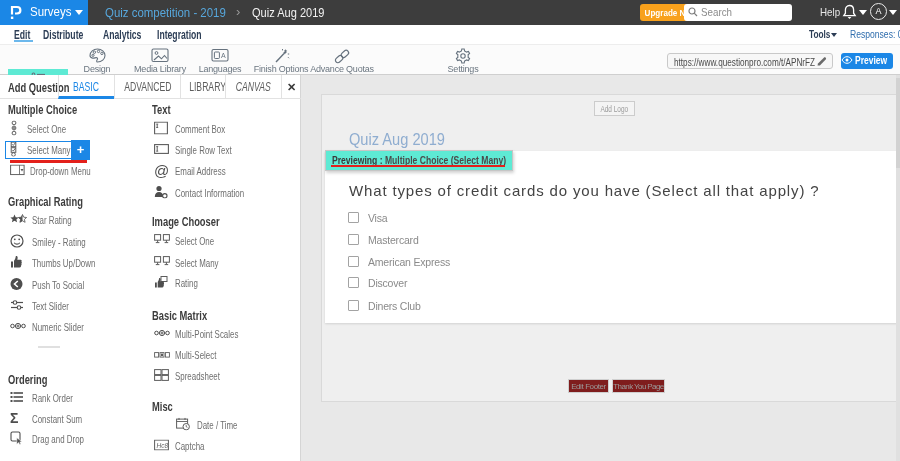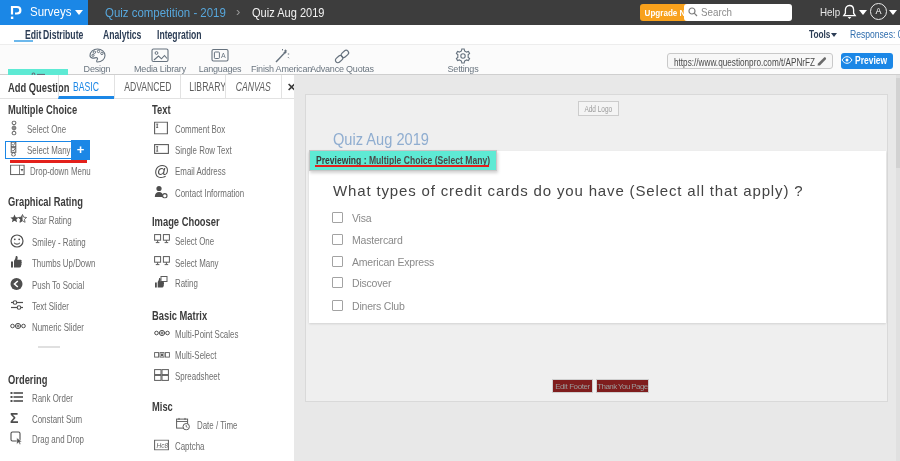--- a/index.html
+++ b/index.html
@@ -44,21 +44,21 @@
 .tab.sel { color:#1b87e6; border-bottom:3px solid #1b87e6; }
 #tabx { position:absolute; left:281px; top:0px; width:20px; height:24px; border-left:1px solid #e2e2e2; text-align:center; line-height:24px; color:#3a3a3a; font-size:11px; font-weight:bold; }
 .sh { position:absolute; font-size:13px; font-weight:bold; color:#3c3c3c; }
 .si { position:absolute; font-size:11px; color:#6e6e6e; }
 .si .ic { position:absolute; left:0; top:50%; transform:translateY(-50%); }
 .si .tx { position:absolute; left:17px; top:50%; transform:translateY(-50%) scaleX(0.72); transform-origin:0 50%; white-space:nowrap; }
 #selmanybox { position:absolute; left:5px; top:66px; width:84px; height:18px; border:1px solid #1b87e6; background:none; }
 #selmanyplus { position:absolute; left:71px; top:65px; width:19px; height:20px; background:#1b87e6; color:#fff; font-weight:bold; font-size:13px; text-align:center; line-height:19px; }
 #redline1 { position:absolute; left:10px; top:85px; width:77px; height:3px; background:#e3201b; }
 
-#main { position:absolute; left:294px; top:75px; width:475px; height:386px; background:#e8e8e8; }
+#main { position:absolute; left:310px; top:75px; width:475px; height:386px; background:#e8e8e8; }
 #panel { position:absolute; left:11px; top:19px; width:583px; height:308px; background:#efefef; border:1px solid #d9d9d9; }
 #addlogo { position:absolute; left:272px; top:6px; width:41px; height:15px; background:#f4f4f4; border:1px solid #cccccc; font-size:9px; color:#9a9a9a; text-align:center; line-height:14px; }
 #qtitle { position:absolute; left:27px; top:35px; font-size:17px; color:#8fadd0; }
 #card { position:absolute; left:3px; top:56px; width:577px; height:172px; background:#fff; box-shadow:0 1px 2px rgba(0,0,0,0.12); }
 #tooltip { position:absolute; left:3px; top:55px; width:188px; height:21px; background:#5eead4; border:1px solid #c6c6c6; box-shadow:1px 2px 3px rgba(0,0,0,0.18);font-weight:bold; }
 #tooltip .t { position:absolute; left:6px; top:3px; font-size:11px; color:#3a3a3a; white-space:nowrap; }
 #redline2 { position:absolute; left:9px; top:70px; width:174px; height:2px; background:#e3201b; }
 #question { position:absolute; left:27px; top:87px; font-size:15px; color:#444444; letter-spacing:0.85px; white-space:nowrap; }
 .opt { position:absolute; left:26px; height:12px; }
 .opt .cb { position:absolute; left:0; top:0; width:11px; height:11px; border:1px solid #a3a3a3; border-radius:1px; background:#fff; }
@@ -92,21 +92,21 @@
   <svg width="15" height="16" viewBox="0 0 15 16" style="position:absolute;left:842px;top:4px;">
     <path d="M7.5,1.5 C10.2,1.5 11.6,3.5 11.6,6 L11.6,9.2 L13.2,11.6 L1.8,11.6 L3.4,9.2 L3.4,6 C3.4,3.5 4.8,1.5 7.5,1.5 Z" fill="none" stroke="#fff" stroke-width="1.3"></path>
     <path d="M5.6,13 L9.4,13 L7.5,15 Z" fill="#fff"></path>
   </svg>
   <span class="tri" style="position:absolute;left:859px;top:10px;border-left-width:4px;border-right-width:4px;"></span>
   <div style="position:absolute;left:870px;top:3px;width:17px;height:17px;border:1.4px solid #ececec;border-radius:50%;color:#fff;font-size:9px;text-align:center;line-height:15px;">A</div>
   <span class="tri" style="position:absolute;left:889px;top:10px;border-left-width:4px;border-right-width:4px;"></span>
 </div>
 
 <div id="menubar">
-  <span class="mi" style="left:25px;"><span class="cx">Edit</span></span>
+  <span class="mi" style="left:14px;"><span class="cx">Edit</span></span>
   <span class="mi" style="left:43px;"><span class="cx">Distribute</span></span>
   <span class="mi" style="left:103px;"><span class="cx">Analytics</span></span>
   <span class="mi" style="left:157px;"><span class="cx">Integration</span></span>
   <span id="tools"><span class="cx">Tools</span><span class="tri2" style="margin-left:-8px;"></span></span>
   <span id="resp"><span class="cx78">Responses: 0</span></span>
 </div>
 <div id="editline"></div>
 
 <div id="toolbar">
   <div class="tbi" id="tbi-ws" style="left:8px; width:60px;">
@@ -147,21 +147,21 @@
   </div>
   <div class="tbi" style="left:251px; width:60px;">
     <svg width="17" height="16" viewBox="0 0 17 16">
       <path d="M3,14 L11,5.5" stroke="#66727e" stroke-width="1.4" fill="none"></path>
       <path d="M11,5.5 L13.2,3.2" stroke="#66727e" stroke-width="2" fill="none"></path>
       <path d="M12.5,1 L13,2.3 L14.3,2.8 L13,3.3 L12.5,4.6 L12,3.3 L10.7,2.8 L12,2.3 Z" fill="#66727e"></path>
       <line x1="14.8" y1="6" x2="16.2" y2="6" stroke="#66727e" stroke-width="1"></line>
       <line x1="9.5" y1="1" x2="9.5" y2="2.4" stroke="#66727e" stroke-width="1"></line>
       <line x1="15" y1="9.2" x2="16" y2="10.2" stroke="#66727e" stroke-width="1"></line>
     </svg>
-    <div class="lbl">Finish American</div>
+    <div class="lbl">Finish Options</div>
   </div>
   <div class="tbi" style="left:307px; width:70px;">
     <svg width="18" height="17" viewBox="0 0 18 17">
       <g transform="rotate(-42 9 8.5)">
       <rect x="1" y="6" width="8.2" height="5" rx="2.5" fill="none" stroke="#66727e" stroke-width="1.2"></rect>
       <rect x="8.8" y="6" width="8.2" height="5" rx="2.5" fill="none" stroke="#66727e" stroke-width="1.2"></rect>
       </g>
     </svg>
     <div class="lbl">Advance Quotas</div>
   </div>

